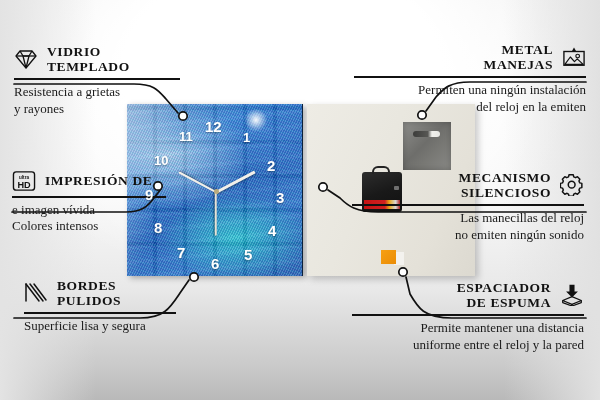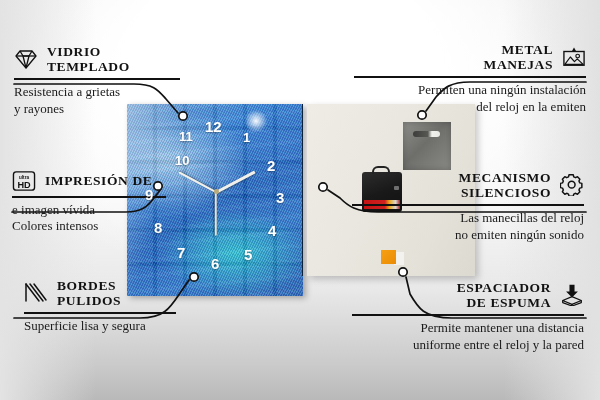--- a/index.html
+++ b/index.html
@@ -16,21 +16,21 @@
   }
   #stage:before{
     content:""; position:absolute; inset:0;
     background:linear-gradient(to right, #e3e3e3 0%, rgba(250,250,250,0) 16%, rgba(255,255,255,0) 84%, #e1e1e1 100%);
     pointer-events:none;
   }
 
   
   .product { position:absolute; left:127px; top:104px; width:348px; height:172px; }
   .clock-panel{
-    position:absolute; left:0; top:0; width:176px; height:192px;
+    position:absolute; left:0; top:0; width:176px; height:172px;
     background:
       repeating-linear-gradient(118deg, rgba(255,255,255,.16) 0px, rgba(255,255,255,.16) 1px, rgba(0,40,120,.18) 1px, rgba(0,40,120,.18) 2.2px),
       repeating-linear-gradient(14deg, rgba(0,230,220,.13) 0px, rgba(0,230,220,.13) 1.4px, rgba(0,0,0,0) 1.4px, rgba(0,0,0,0) 4px),
       radial-gradient(ellipse 120px 70px at 62% 78%, #13b9c9 0%, rgba(19,140,200,0) 62%),
       radial-gradient(ellipse 140px 90px at 24% 30%, #9fc4e8 0%, rgba(159,196,232,0) 58%),
       radial-gradient(ellipse 90px 60px at 86% 20%, #1b63c8 0%, rgba(27,99,200,0) 60%),
       linear-gradient(150deg,#5f93cf 0%, #1f6fd0 28%, #0b4fb5 52%, #1863c4 72%, #0d49a8 100%);
     box-shadow: 3px 2px 6px rgba(0,0,0,.30);
     overflow:hidden;
     text-align:center;
@@ -116,21 +116,21 @@
       <span class="num" style="left:78px;  top:14px;  font-size:15px;">12</span>
       <span class="num" style="left:116px; top:26px;">1</span>
       <span class="num" style="left:140px; top:53px;  font-size:15px;">2</span>
       <span class="num" style="left:149px; top:85px;  font-size:15px;">3</span>
       <span class="num" style="left:141px; top:118px; font-size:15px;">4</span>
       <span class="num" style="left:117px; top:142px; font-size:15px;">5</span>
       <span class="num" style="left:84px;  top:151px; font-size:15px;">6</span>
       <span class="num" style="left:50px;  top:140px; font-size:15px;">7</span>
       <span class="num" style="left:27px;  top:115px; font-size:15px;">8</span>
       <span class="num" style="left:18px;  top:82px;  font-size:15px;">9</span>
-      <span class="num" style="left:27px;  top:49px;margin-left:21px;">10</span>
+      <span class="num" style="left:27px;  top:49px;">10</span>
       <span class="num" style="left:52px;  top:25px;">11</span>
 
       <div class="hand" style="left:89px; top:87px; width:44px; height:3px; transform:rotate(-28deg);"></div>
       <div class="hand" style="left:89px; top:87px; width:42px; height:2px; transform:rotate(-152deg);"></div>
       <div class="hand" style="left:89px; top:87px; width:44px; height:1.5px; transform:rotate(90deg); background:#e6e2d6;"></div>
       <div class="pin" style="left:87px; top:85px;"></div>
       <div class="edge-dark"></div>
     </div>
 
     <div class="back-panel">

